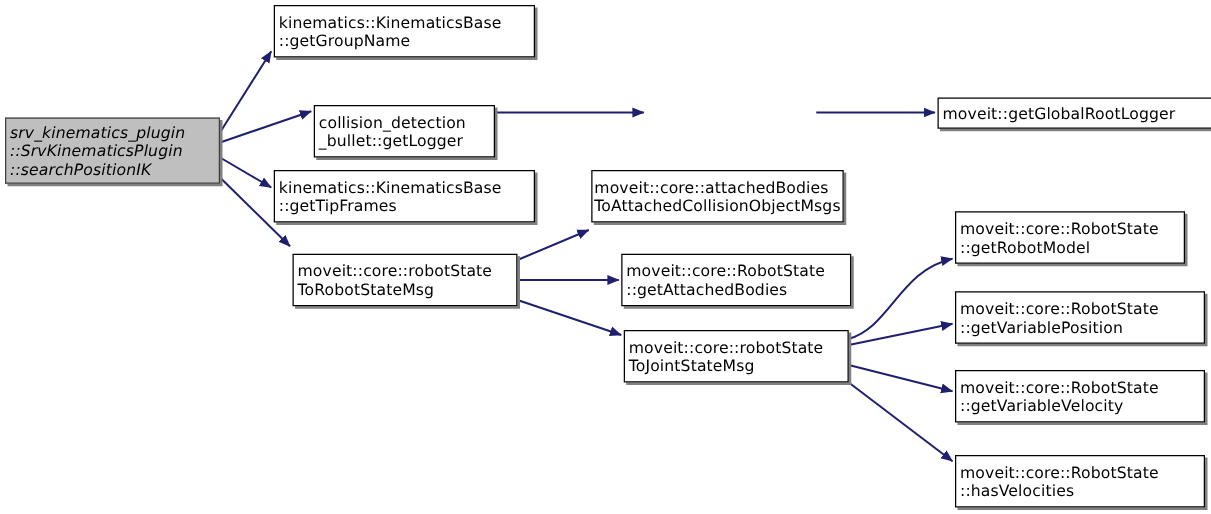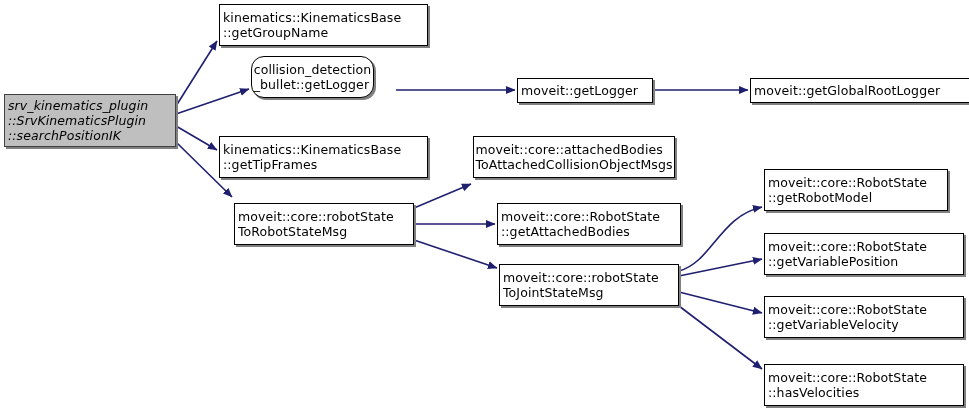--- a/index.html
+++ b/index.html
@@ -75,23 +75,22 @@
       <path d="M679,271 C712,262 720,216 762,207" fill="none" stroke="#1f1f70" stroke-width="1.6" marker-end="url(#arrow)"></path>
       <path d="M679,276 L762,259" fill="none" stroke="#1f1f70" stroke-width="1.6" marker-end="url(#arrow)"></path>
       <path d="M679,292 L762,313" fill="none" stroke="#1f1f70" stroke-width="1.6" marker-end="url(#arrow)"></path>
       <path d="M679,306 L762,369" fill="none" stroke="#1f1f70" stroke-width="1.6" marker-end="url(#arrow)"></path>
     </svg>
 <div class="node shadow root" style="left: 4px; top: 94px; width: 172px; height: 53px;"><span class="label">srv_kinematics_plugin
 ::SrvKinematicsPlugin
 ::searchPositionIK</span></div>
     <div class="node shadow" style="left: 219px; top: 4px; width: 209px; height: 42px;"><span class="label">kinematics::KinematicsBase
 ::getGroupName</span></div>
-    <div class="node shadow" style="left: 251px; top: 56px; width: 123px; height: 42px; border-radius: 13px;"><span class="label">collision_detection
+    <div class="node shadow" style="left: 251px; top: 84px; width: 145px; height: 42px;"><span class="label">collision_detection
 _bullet::getLogger</span></div>
-    <div class="node shadow" style="left: 517px; top: 78px; width: 136px; height: 25px;"><span class="label">moveit::getLogger</span></div>
     <div class="node shadow" style="left: 750px; top: 78px; width: 256px; height: 25px;"><span class="label">moveit::getGlobalRootLogger</span></div>
     <div class="node shadow" style="left: 219px; top: 136px; width: 209px; height: 42px;"><span class="label">kinematics::KinematicsBase
 ::getTipFrames</span></div>
     <div class="node shadow" style="left: 234px; top: 203px; width: 180px; height: 42px;"><span class="label">moveit::core::robotState
 ToRobotStateMsg</span></div>
     <div class="node shadow" style="left: 473px; top: 136px; width: 202px; height: 42px;"><span class="label">moveit::core::attachedBodies
 ToAttachedCollisionObjectMsgs</span></div>
     <div class="node shadow" style="left: 497px; top: 203px; width: 184px; height: 42px;"><span class="label">moveit::core::RobotState
 ::getAttachedBodies</span></div>
     <div class="node shadow" style="left: 499px; top: 264px; width: 180px; height: 42px;"><span class="label">moveit::core::robotState

